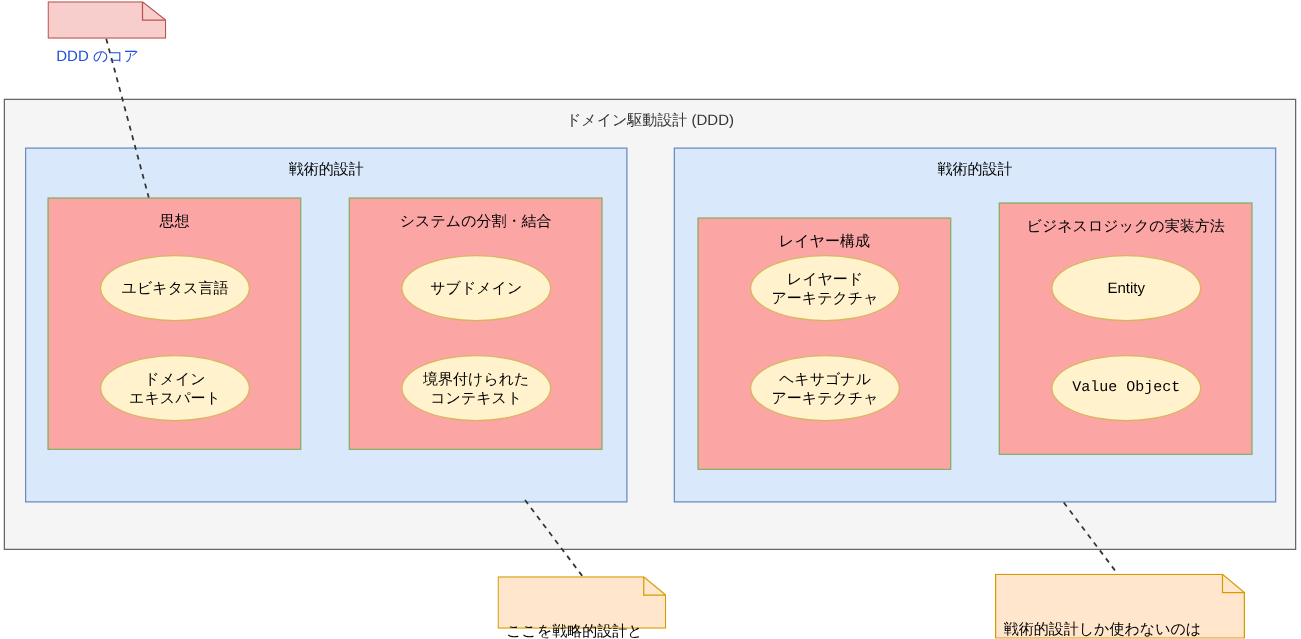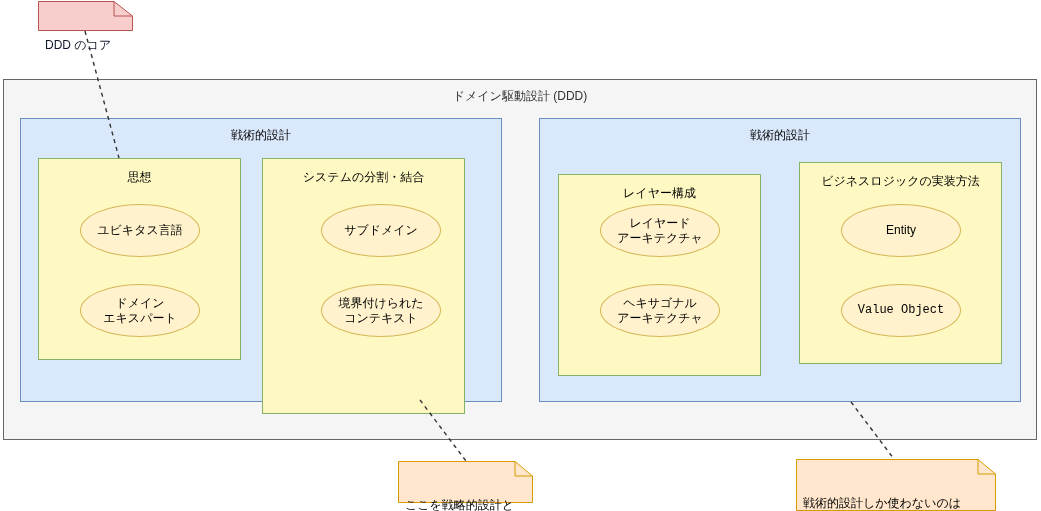--- a/index.html
+++ b/index.html
@@ -67,26 +67,26 @@
     top: 8px;
     width: 100%;
     text-align: center;
     font-size: 12px;
     color: #000000;
   }
 
   
   .green-box {
     position: absolute;
-    background: #fef9c3;
+    background: #fca5a5;
     border: 1px solid #82b366;
     box-sizing: border-box;
   }
   .green-box.g1 { left: 38px;  top: 158px; width: 203px; height: 202px; }
-  .green-box.g2 { left: 262px; top: 158px; width: 203px; height: 256px; }
+  .green-box.g2 { left: 279px; top: 158px; width: 203px; height: 202px; }
   .green-box.g3 { left: 558px; top: 158px; width: 203px; height: 202px; margin-top: 16px; }
   .green-box.g4 { left: 799px; top: 162px; width: 203px; height: 202px; }
   .green-title {
     position: absolute;
     left: 0;
     top: 10px;
     width: 100%;
     text-align: center;
     font-size: 12px;
     color: #000000;
@@ -137,21 +137,21 @@
     width: 100%;
     height: 100%;
     z-index: 0;
   }
   .note .note-text {
     position: relative;
     z-index: 1;
   }
 
   .note-red  { left: 38px;  top: 1px;   width: 95px;  height: 30px; }
-  .note-red .note-text { color: #0f172a; }
+  .note-red .note-text { color: #1d4ed8; }
 
   .note-yellow-center { left: 398px; top: 461px; width: 135px; height: 42px; }
   .note-yellow-right  { left: 796px; top: 459px; width: 200px; height: 52px; }
 </style>
 </head>
 <body>
 
 <div id="canvas">
 
   <div class="outer-box">

